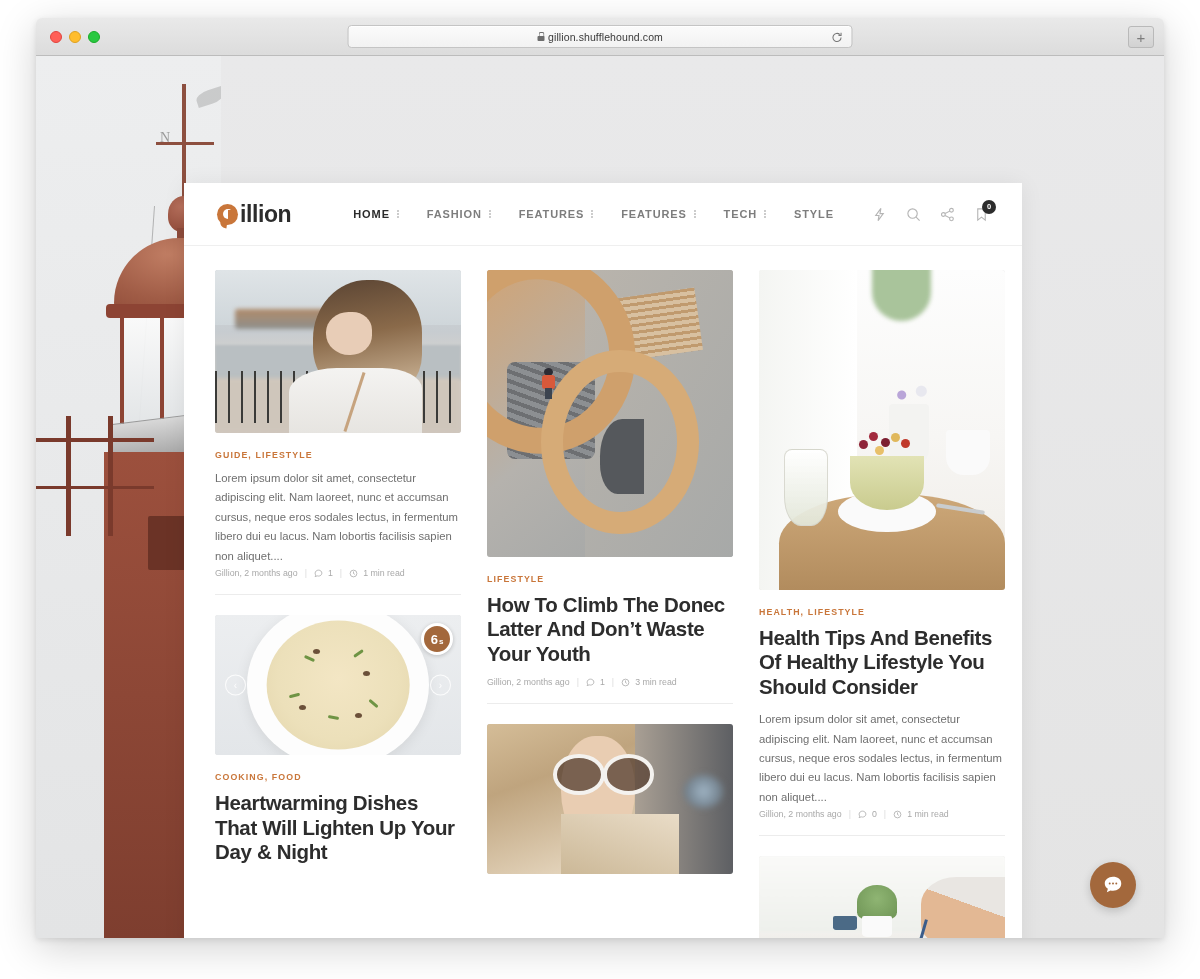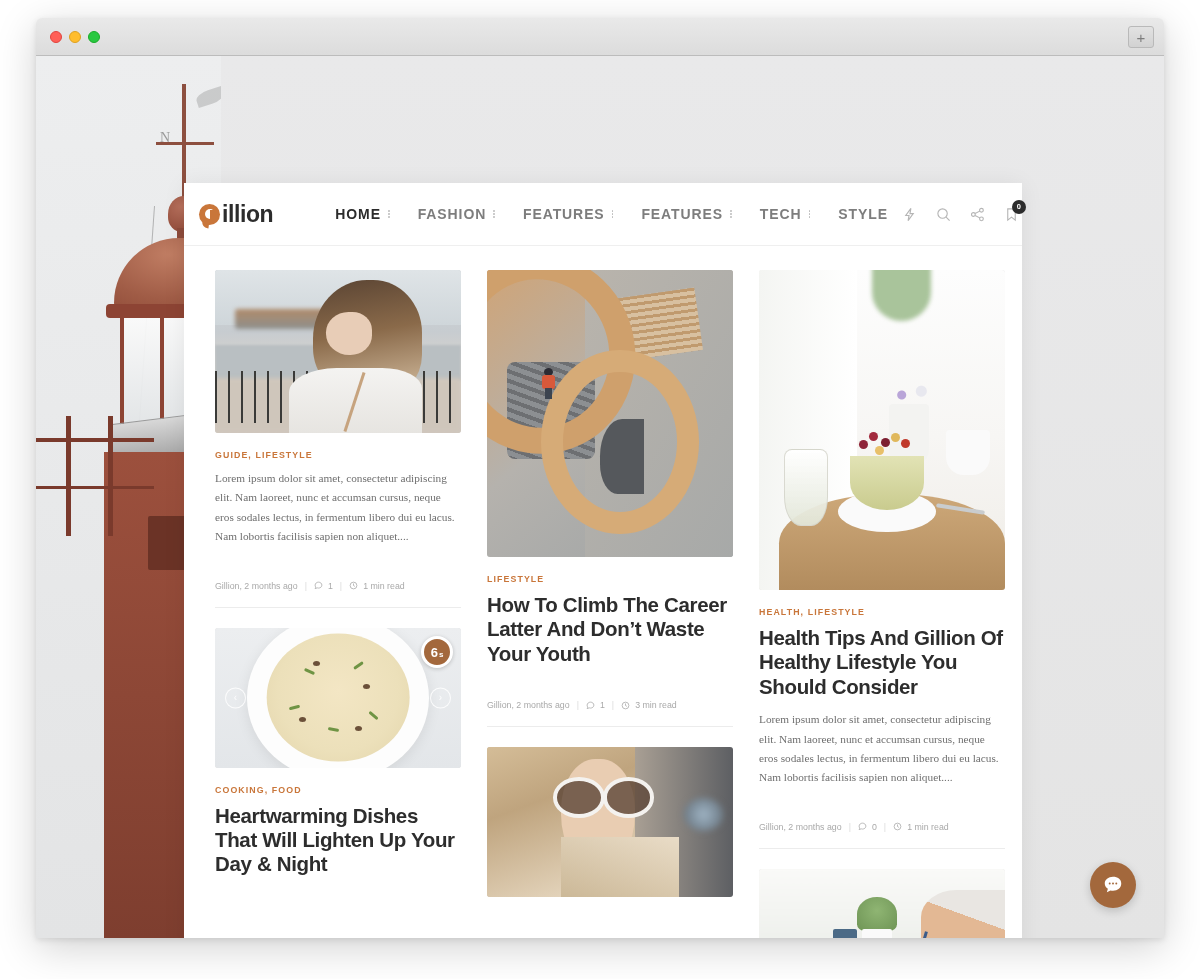--- a/index.html
+++ b/index.html
@@ -144,21 +144,21 @@
     width: 838px;
     height: 770px;
     background: #ffffff;
     box-shadow: 0 2px 22px rgba(0,0,0,0.07);
   }
 
   
   #site-header {
     height: 63px;
     display: flex; align-items: center;
-    padding: 0 15px;
+    padding: 0 33px;
     border-bottom: 1px solid #efefef;
     background:#fff;
   }
   #logo { display: flex; align-items: center; gap: 1px; }
   .logo-g {
     width: 21px; height: 21px; border-radius: 50%;
     background: #c9763a;
     position: relative;
     display: inline-block;
     margin-right: 1px;
@@ -176,21 +176,21 @@
     background:#c9763a; border-radius:0 0 0 6px; transform:rotate(8deg);
   }
   #logo .logo-text {
     font-size: 23px; font-weight: 700; color: #2c2c2c;
     letter-spacing: -0.4px; line-height: 1;
   }
 
   #nav { display: flex; align-items: center; margin-left: 48px; gap: 0; }
   .nav-item {
     display: flex; align-items: center;
-    font-size: 14px; font-weight: 700;
+    font-size: 11px; font-weight: 700;
     letter-spacing: .9px;
     color: #7d7d7d;
     padding: 0 14px;
     cursor: pointer;
   }
   .nav-item.active { color: #2b2b2b; }
   .nav-dots {
     display:inline-flex; flex-direction:column; gap:1.5px;
     margin-left: 7px;
   }
@@ -232,26 +232,26 @@
     color: #c9763a; text-transform: uppercase;
     margin: 17px 0 9px;
   }
   h2.title {
     font-size: 20.5px; line-height: 1.19;
     font-weight: 700; color: #2d2d2d;
     letter-spacing: -0.35px;
     margin-bottom: 11px;
   }
   p.excerpt {
-    font-size: 11.3px; line-height: 1.72; color: #6f6f6f; font-family: Liberation Serif, serif;
+    font-size: 11.3px; line-height: 1.72; color: #6f6f6f;
   }
   .meta {
     display: flex; align-items: center;
     font-size: 8.8px; color: #a9a9a9;
-    margin-top: 34px;
+    margin-top: 2px;
     padding-top: 0;
     gap: 7px;
   }
   .meta .sep { color: #dcdcdc; }
   .meta .mitem { display: flex; align-items: center; gap: 5px; }
   .meta svg { display:block; }
   .divider { height:1px; background:#ececec; margin-top: 16px; }
 
   
   .count-badge {
@@ -402,20 +402,30 @@
 
   <div id="browser">
 
     <div id="chrome">
       <div class="lights">
         <span class="light red"></span>
         <span class="light yellow"></span>
         <span class="light green"></span>
       </div>
 
+      <div id="urlbar">
+        <span class="urltext">
+          <span class="lock-ico"></span>
+          <span>gillion.shufflehound.com</span>
+        </span>
+        <svg class="reload-ico" viewBox="0 0 16 16" fill="none" stroke="currentColor" stroke-width="1.3">
+          <path d="M13 8a5 5 0 1 1-1.6-3.7"></path>
+            <path d="M13 2.2V5.4H9.8"></path>
+        </svg>
+      </div>
 
       <div id="newtab">+</div>
     </div>
 
     <div id="viewport">
 
       <div id="bg-photo">
         <div id="lighthouse">
           <div class="lh-sky"></div>
           <div class="lh-wire"></div>
@@ -601,21 +611,21 @@
                   <div class="w2"></div>
                   <div class="dark"></div>
                   <div class="person">
                       <i class="h"></i>
                       <i class="b"></i>
                       <i class="l"></i>
                     </div>
                 </div>
               </div>
               <div class="cat">LIFESTYLE</div>
-              <h2 class="title">How To Climb The Career Latter And Don’t Waste Your Youth</h2>
+              <h2 class="title">How To Climb The Donec Latter And Don’t Waste Your Youth</h2>
               <div class="meta">
                 <span>Gillion, 2 months ago</span>
                 <span class="sep">|</span>
                 <span class="mitem">
                   <svg width="9" height="9" viewBox="0 0 16 16" fill="none" stroke="#a9a9a9" stroke-width="1.4">
                     <path d="M14 7.3c0 3-2.7 5.3-6 5.3-.8 0-1.6-.1-2.3-.4L2 13.5l1.2-2.6A5 5 0 0 1 2 7.3C2 4.4 4.7 2 8 2s6 2.4 6 5.3z"></path>
                   </svg>
                   <span>1</span>
                 </span>
                 <span class="sep">|</span>
@@ -663,21 +673,21 @@
                     <i style="left:24px; top:8px;  background:#7d1f31;"></i>
                     <i style="left:34px; top:3px;  background:#e0b85c;"></i>
                     <i style="left:44px; top:9px;  background:#c0392b;"></i>
                     <i style="left:18px; top:16px; background:#e8c06a;"></i>
                   </div>
                   <div class="glass"></div>
                   <div class="spoon"></div>
                 </div>
               </div>
               <div class="cat">HEALTH, LIFESTYLE</div>
-              <h2 class="title">Health Tips And Gillion Of Healthy Lifestyle You Should Consider</h2>
+              <h2 class="title">Health Tips And Benefits Of Healthy Lifestyle You Should Consider</h2>
               <p class="excerpt">Lorem ipsum dolor sit amet, consectetur adipiscing elit. Nam laoreet, nunc et accumsan cursus, neque eros sodales lectus, in fermentum libero dui eu lacus. Nam lobortis facilisis sapien non aliquet....</p>
               <div class="meta">
                 <span>Gillion, 2 months ago</span>
                 <span class="sep">|</span>
                 <span class="mitem">
                   <svg width="9" height="9" viewBox="0 0 16 16" fill="none" stroke="#a9a9a9" stroke-width="1.4">
                     <path d="M14 7.3c0 3-2.7 5.3-6 5.3-.8 0-1.6-.1-2.3-.4L2 13.5l1.2-2.6A5 5 0 0 1 2 7.3C2 4.4 4.7 2 8 2s6 2.4 6 5.3z"></path>
                   </svg>
                   <span>0</span>
                 </span>

